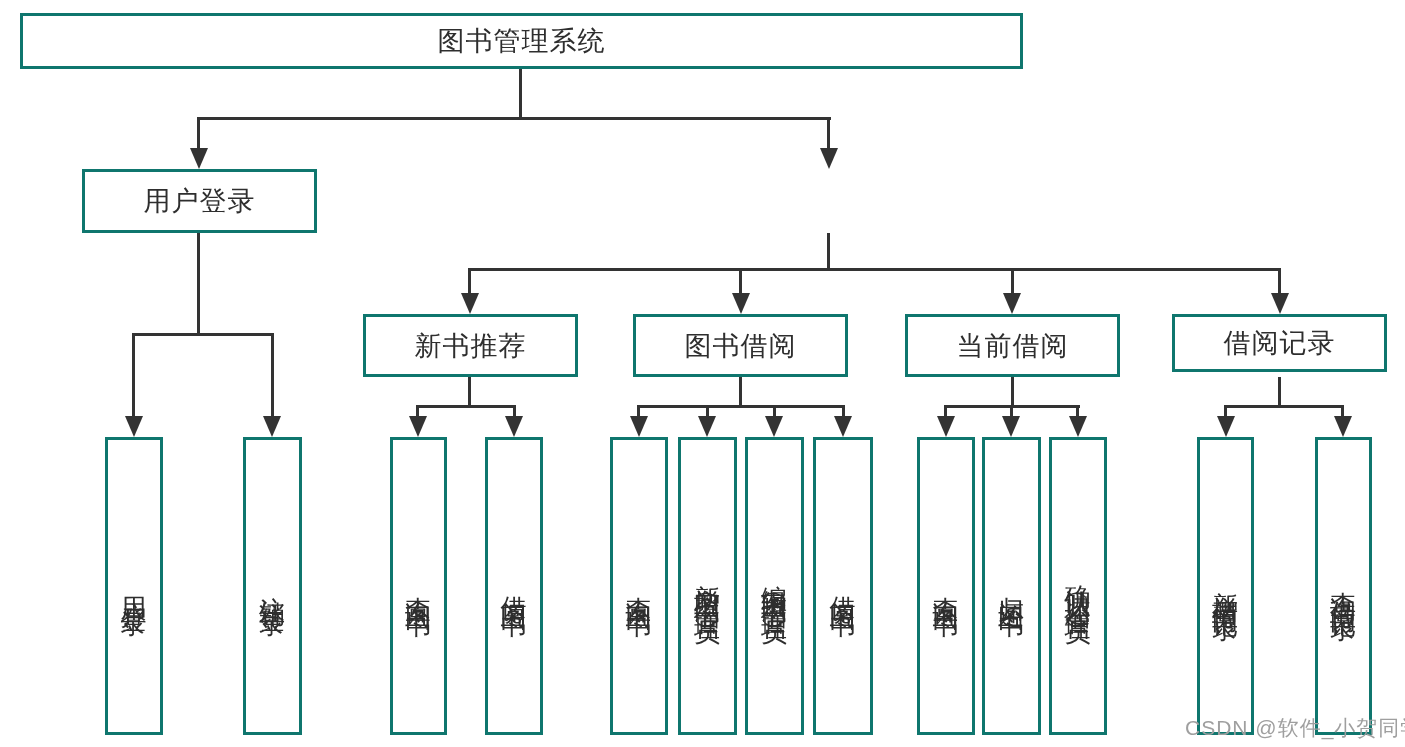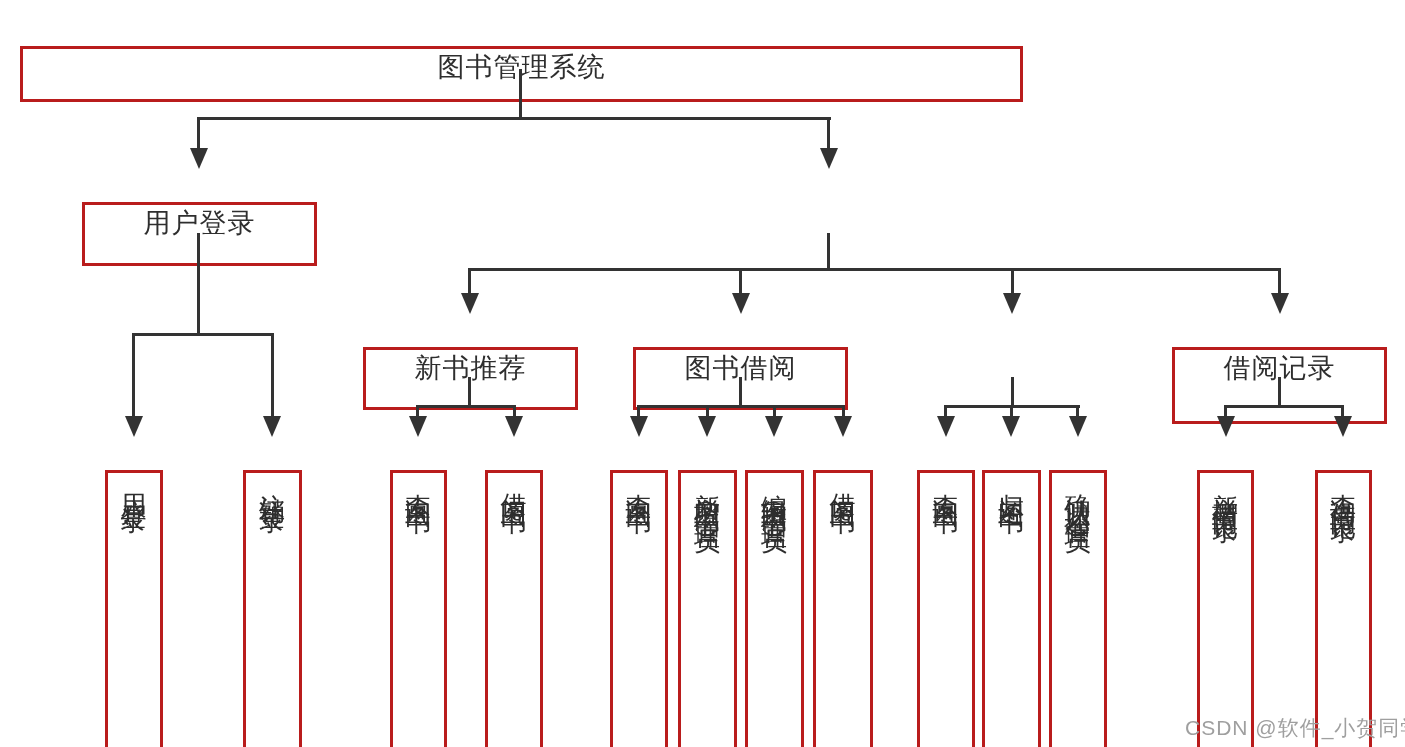--- a/index.html
+++ b/index.html
@@ -1,22 +1,22 @@
 <!DOCTYPE html>
 <html><head>
 <meta charset="utf-8">
 <style>
   html,body{margin:0;padding:0;background:#ffffff;}
   .canvas{
     position:relative;width:1405px;height:747px;background:#ffffff;overflow:hidden;
     font-family:"Liberation Sans","DejaVu Sans",sans-serif;
   }
   .node{
-    position:absolute;box-sizing:border-box;border:3px solid #b91c1c;background:#ffffff;
-    display:flex;align-items:flex-start;justify-content:center;color:#2e2e2e;margin-top:33px;
+    position:absolute;box-sizing:border-box;border:3px solid #0f766e;background:#ffffff;
+    display:flex;align-items:center;justify-content:center;color:#2e2e2e;
   }
   .hbox{font-size:27px;letter-spacing:1px;white-space:nowrap;}
   .vbox .vtext{
     writing-mode:vertical-rl;text-orientation:mixed;
     font-size:26px;line-height:1;letter-spacing:5px;white-space:nowrap;color:#2e2e2e;
   }
   .ln{position:absolute;background:#333333;}
   .ah{
     position:absolute;width:0;height:0;
     border-left:9px solid transparent;border-right:9px solid transparent;
@@ -42,22 +42,25 @@
 
 
   <div class="node hbox" style="left:363px;top:314px;width:215px;height:63px;">
     <span>新书推荐</span>
   </div>
 
   <div class="node hbox" style="left:633px;top:314px;width:215px;height:63px;">
     <span>图书借阅</span>
   </div>
 
+  <div class="node hbox" style="left:905px;top:314px;width:215px;height:63px;">
+    <span>当前借阅</span>
+  </div>
 
-  <div class="node hbox" style="left:1172px;top:314px;width:215px;height:77px;">
+  <div class="node hbox" style="left:1172px;top:314px;width:215px;height:58px;">
     <span>借阅记录</span>
   </div>
 
   <div class="node vbox" style="left:105px;top:437px;width:58px;height:298px;">
     <span class="vtext">用户登录</span>
   </div>
   <div class="node vbox" style="left:243px;top:437px;width:59px;height:298px;">
     <span class="vtext">注销登录</span>
   </div>
 

